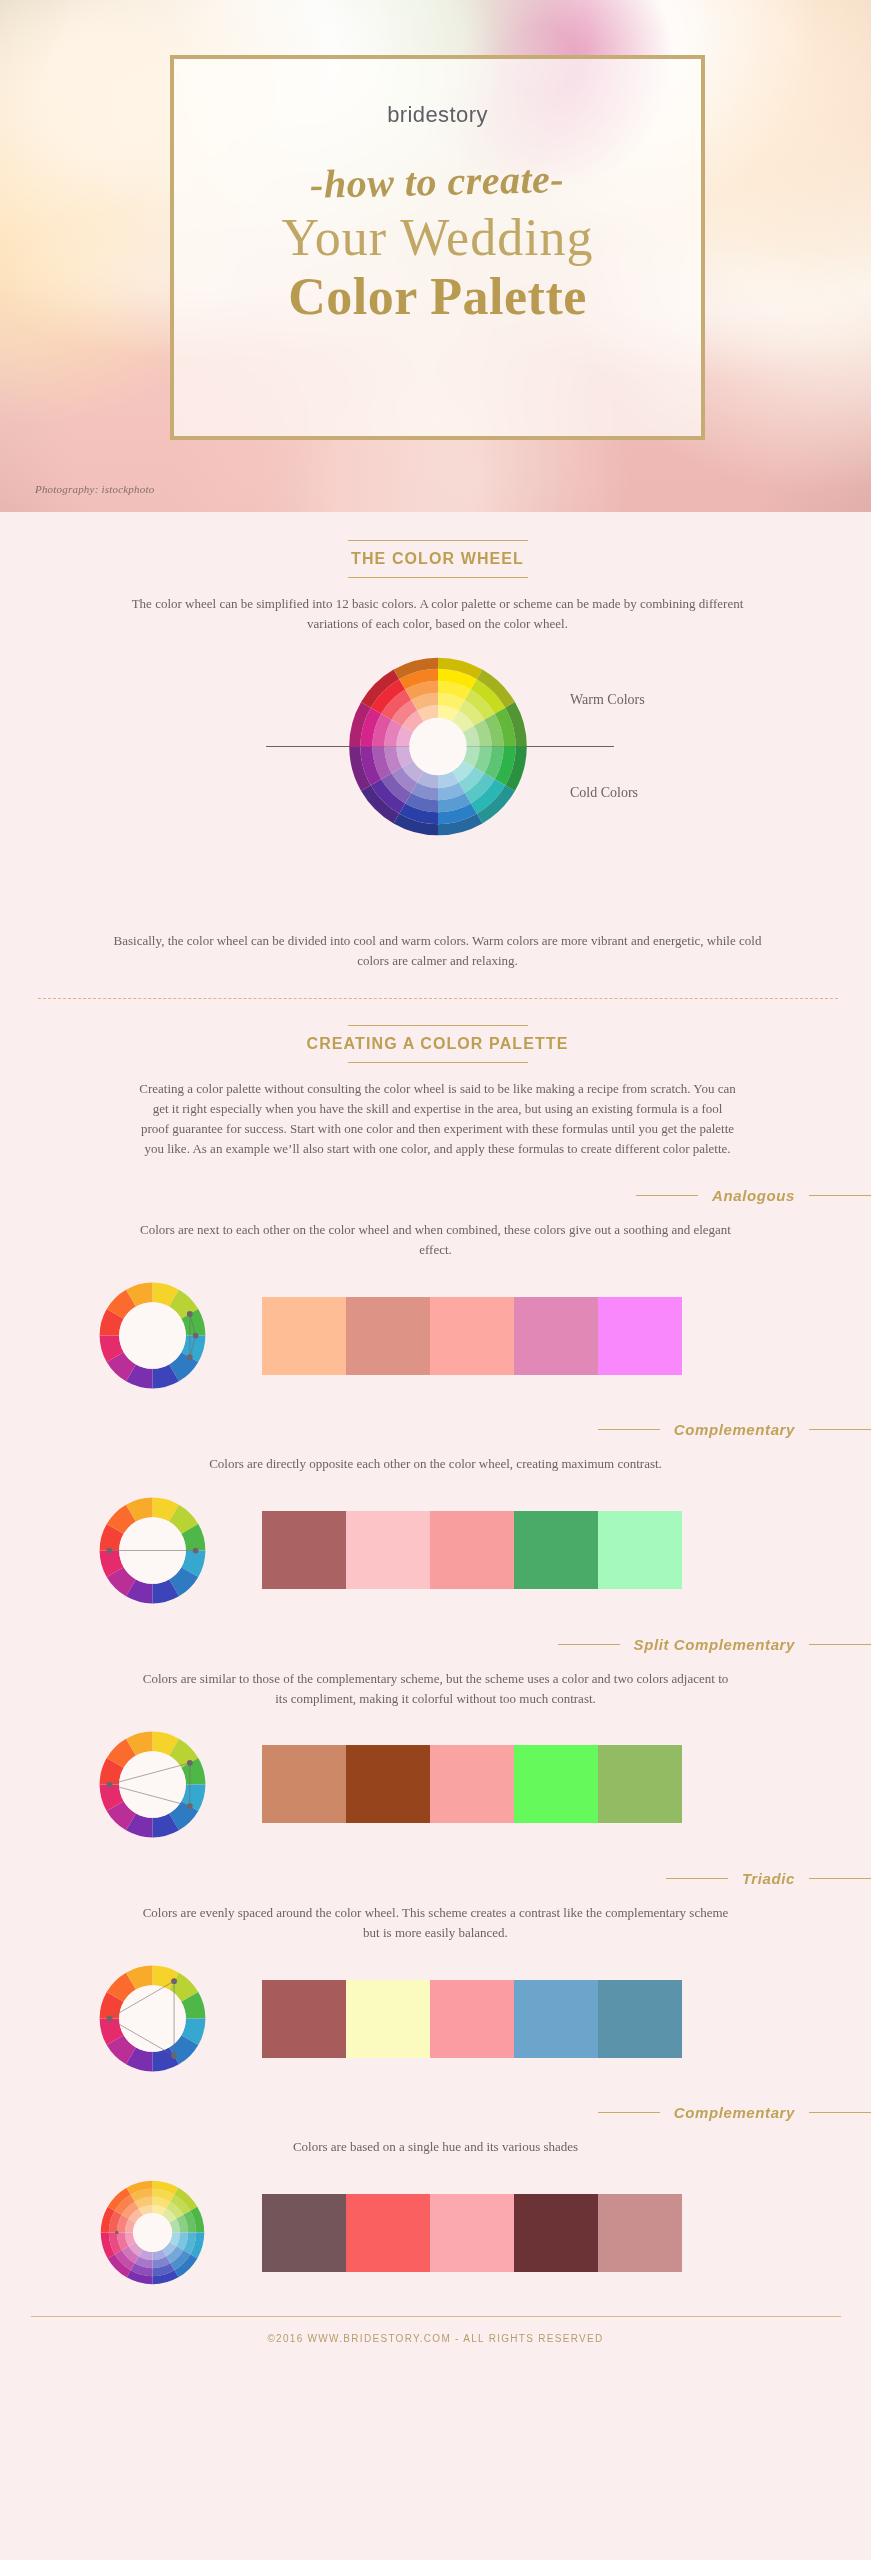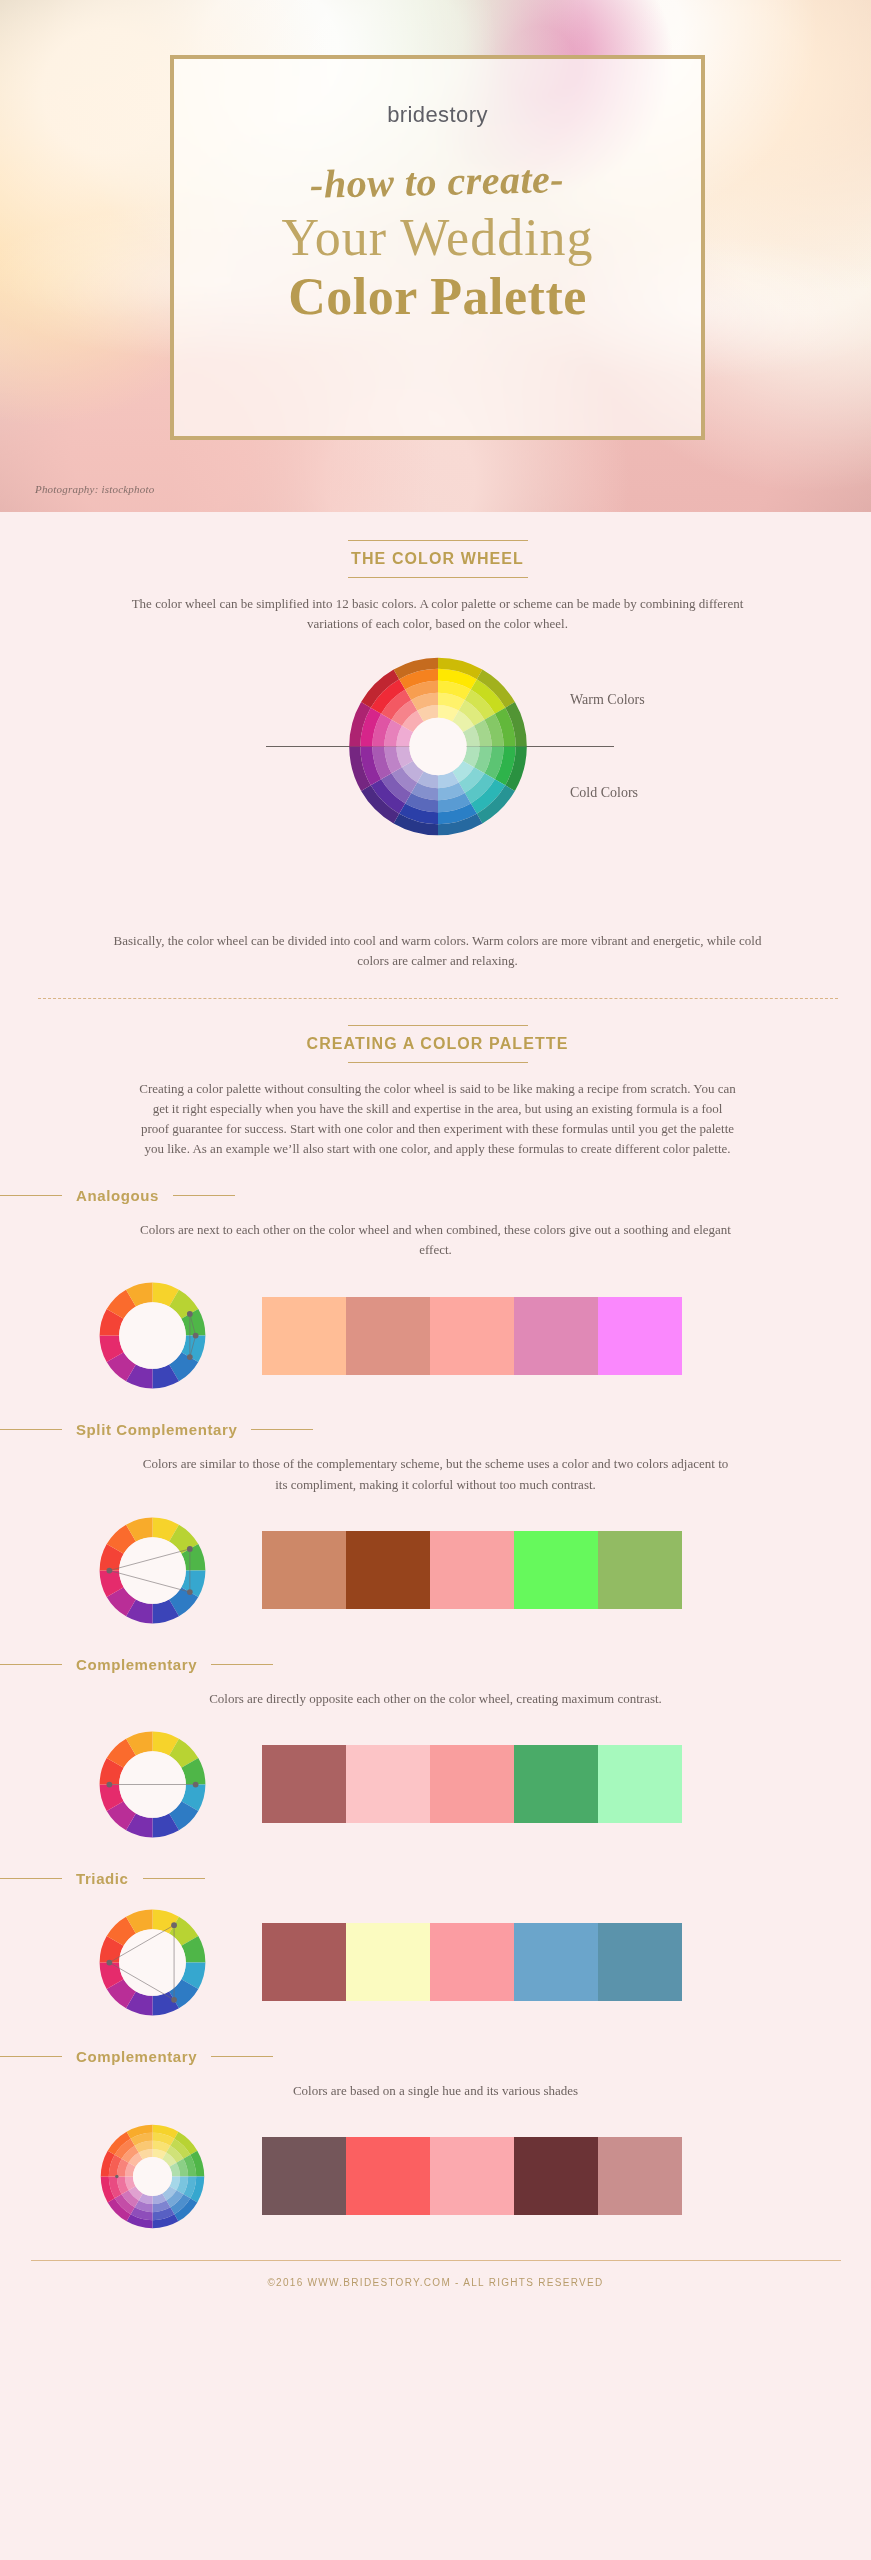--- a/index.html
+++ b/index.html
@@ -157,21 +157,21 @@
     font-size: 14px;
     color: #6e6360;
   }
   .wl.warm { left: 566px; top: 38px; }
   .wl.cold { left: 566px; top: 131px; }
 
   
   .scheme { margin-top: 28px; }
   .scheme .sec-head .rule { width: 62px; }
   .scheme .sec-head {
-    flex-direction: row; align-items: center; justify-content: flex-start; gap: 14px;
+    flex-direction: row; align-items: center; justify-content: flex-end; gap: 14px; font-style: italic;
   }
   .scheme .sec-head h2 {
     font-size: 15px; letter-spacing: .6px; text-transform: none;
     color: #c0a35a;
   }
   .scheme-row {
     display: flex; align-items: center;
     margin-top: 18px;
     padding-left: 95px;
     gap: 52px;
@@ -343,20 +343,55 @@
             <div class="swatch" title="#dd9385" style="background: rgb(221, 147, 133);"></div>
             <div class="swatch" title="#fda8a0" style="background: rgb(253, 168, 160);"></div>
             <div class="swatch" title="#e089b6" style="background: rgb(224, 137, 182);"></div>
             <div class="swatch" title="#fa88fd" style="background: rgb(250, 136, 253);"></div>
           </div>
         </div>
       </div>
       <div class="scheme">
         <div class="sec-head">
           <div class="rule"></div>
+          <h2>Complementary</h2>
+          <div class="rule"></div>
+        </div>
+        <p class="body-copy narrow">Colors are directly opposite each other on the color wheel, creating maximum contrast.</p>
+        <div class="scheme-row">
+          <div class="mini-wheel"><svg viewBox="0 0 200 200" width="115" height="115">
+              <path d="M100 8 A92 92 0 0 1 146 20.325662851831652 L129 49.77052658050256 A58 58 0 0 0 100 42 Z" fill="#f6d32b"></path>
+              <path d="M146 20.325662851831652 A92 92 0 0 1 179.67433714816838 54.00000000000001 L150.22947341949745 71 A58 58 0 0 0 129 49.77052658050256 Z" fill="#b8d333"></path>
+              <path d="M179.67433714816838 54.00000000000001 A92 92 0 0 1 192 100 L158 100 A58 58 0 0 0 150.22947341949745 71 Z" fill="#4fb648"></path>
+              <path d="M192 100 A92 92 0 0 1 179.67433714816838 146 L150.22947341949745 129 A58 58 0 0 0 158 100 Z" fill="#36a7cf"></path>
+              <path d="M179.67433714816838 146 A92 92 0 0 1 146 179.67433714816835 L129 150.22947341949742 A58 58 0 0 0 150.22947341949745 129 Z" fill="#2e7bc4"></path>
+              <path d="M146 179.67433714816835 A92 92 0 0 1 100 192 L100 158 A58 58 0 0 0 129 150.22947341949742 Z" fill="#3b44b8"></path>
+              <path d="M100 192 A92 92 0 0 1 54.00000000000002 179.67433714816838 L71.00000000000001 150.22947341949745 A58 58 0 0 0 100 158 Z" fill="#7a2fae"></path>
+              <path d="M54.00000000000002 179.67433714816838 A92 92 0 0 1 20.325662851831638 146 L49.770526580502555 129 A58 58 0 0 0 71.00000000000001 150.22947341949745 Z" fill="#b92e97"></path>
+              <path d="M20.325662851831638 146 A92 92 0 0 1 8 100.00000000000001 L42 100 A58 58 0 0 0 49.770526580502555 129 Z" fill="#e52b6c"></path>
+              <path d="M8 100.00000000000001 A92 92 0 0 1 20.325662851831652 53.99999999999999 L49.77052658050256 71 A58 58 0 0 0 42 100 Z" fill="#f44336"></path>
+              <path d="M20.325662851831652 53.99999999999999 A92 92 0 0 1 53.99999999999996 20.325662851831666 L70.99999999999997 49.770526580502576 A58 58 0 0 0 49.77052658050256 71 Z" fill="#fa6b2d"></path>
+              <path d="M53.99999999999996 20.325662851831666 A92 92 0 0 1 99.99999999999999 8 L99.99999999999999 42 A58 58 0 0 0 70.99999999999997 49.770526580502576 Z" fill="#f8ab2b"></path>
+              <circle cx="100" cy="100" r="58" fill="#fdf7f6"></circle>
+              <line x1="175" y1="100" x2="25" y2="100.00000000000001" stroke="#70686a" stroke-width="1"></line>
+              <circle cx="175" cy="100" r="5" fill="#6d6569"></circle>
+              <circle cx="25" cy="100.00000000000001" r="5" fill="#6d6569"></circle>
+            </svg></div>
+          <div class="swatches">
+            <div class="swatch" title="#ab6262" style="background: rgb(171, 98, 98);"></div>
+            <div class="swatch" title="#fcc4c6" style="background: rgb(252, 196, 198);"></div>
+            <div class="swatch" title="#f99e9e" style="background: rgb(249, 158, 158);"></div>
+            <div class="swatch" title="#4aab68" style="background: rgb(74, 171, 104);"></div>
+            <div class="swatch" title="#a6f9bd" style="background: rgb(166, 249, 189);"></div>
+          </div>
+        </div>
+      </div>
+      <div class="scheme">
+        <div class="sec-head">
+          <div class="rule"></div>
           <h2>Split Complementary</h2>
           <div class="rule"></div>
         </div>
         <p class="body-copy narrow">Colors are similar to those of the complementary scheme, but the scheme uses a color and two colors adjacent to its compliment, making it colorful without too much contrast.</p>
         <div class="scheme-row">
           <div class="mini-wheel"><svg viewBox="0 0 200 200" width="115" height="115">
               <path d="M100 8 A92 92 0 0 1 146 20.325662851831652 L129 49.77052658050256 A58 58 0 0 0 100 42 Z" fill="#f6d32b"></path>
               <path d="M146 20.325662851831652 A92 92 0 0 1 179.67433714816838 54.00000000000001 L150.22947341949745 71 A58 58 0 0 0 129 49.77052658050256 Z" fill="#b8d333"></path>
               <path d="M179.67433714816838 54.00000000000001 A92 92 0 0 1 192 100 L158 100 A58 58 0 0 0 150.22947341949745 71 Z" fill="#4fb648"></path>
               <path d="M192 100 A92 92 0 0 1 179.67433714816838 146 L150.22947341949745 129 A58 58 0 0 0 158 100 Z" fill="#36a7cf"></path>
@@ -379,58 +414,24 @@
             <div class="swatch" title="#96441c" style="background: rgb(150, 68, 28);"></div>
             <div class="swatch" title="#f9a3a3" style="background: rgb(249, 163, 163);"></div>
             <div class="swatch" title="#66f95c" style="background: rgb(102, 249, 92);"></div>
             <div class="swatch" title="#92bb63" style="background: rgb(146, 187, 99);"></div>
           </div>
         </div>
       </div>
       <div class="scheme">
         <div class="sec-head">
           <div class="rule"></div>
-          <h2>Complementary</h2>
-          <div class="rule"></div>
-        </div>
-        <p class="body-copy narrow">Colors are directly opposite each other on the color wheel, creating maximum contrast.</p>
-        <div class="scheme-row">
-          <div class="mini-wheel"><svg viewBox="0 0 200 200" width="115" height="115">
-              <path d="M100 8 A92 92 0 0 1 146 20.325662851831652 L129 49.77052658050256 A58 58 0 0 0 100 42 Z" fill="#f6d32b"></path>
-              <path d="M146 20.325662851831652 A92 92 0 0 1 179.67433714816838 54.00000000000001 L150.22947341949745 71 A58 58 0 0 0 129 49.77052658050256 Z" fill="#b8d333"></path>
-              <path d="M179.67433714816838 54.00000000000001 A92 92 0 0 1 192 100 L158 100 A58 58 0 0 0 150.22947341949745 71 Z" fill="#4fb648"></path>
-              <path d="M192 100 A92 92 0 0 1 179.67433714816838 146 L150.22947341949745 129 A58 58 0 0 0 158 100 Z" fill="#36a7cf"></path>
-              <path d="M179.67433714816838 146 A92 92 0 0 1 146 179.67433714816835 L129 150.22947341949742 A58 58 0 0 0 150.22947341949745 129 Z" fill="#2e7bc4"></path>
-              <path d="M146 179.67433714816835 A92 92 0 0 1 100 192 L100 158 A58 58 0 0 0 129 150.22947341949742 Z" fill="#3b44b8"></path>
-              <path d="M100 192 A92 92 0 0 1 54.00000000000002 179.67433714816838 L71.00000000000001 150.22947341949745 A58 58 0 0 0 100 158 Z" fill="#7a2fae"></path>
-              <path d="M54.00000000000002 179.67433714816838 A92 92 0 0 1 20.325662851831638 146 L49.770526580502555 129 A58 58 0 0 0 71.00000000000001 150.22947341949745 Z" fill="#b92e97"></path>
-              <path d="M20.325662851831638 146 A92 92 0 0 1 8 100.00000000000001 L42 100 A58 58 0 0 0 49.770526580502555 129 Z" fill="#e52b6c"></path>
-              <path d="M8 100.00000000000001 A92 92 0 0 1 20.325662851831652 53.99999999999999 L49.77052658050256 71 A58 58 0 0 0 42 100 Z" fill="#f44336"></path>
-              <path d="M20.325662851831652 53.99999999999999 A92 92 0 0 1 53.99999999999996 20.325662851831666 L70.99999999999997 49.770526580502576 A58 58 0 0 0 49.77052658050256 71 Z" fill="#fa6b2d"></path>
-              <path d="M53.99999999999996 20.325662851831666 A92 92 0 0 1 99.99999999999999 8 L99.99999999999999 42 A58 58 0 0 0 70.99999999999997 49.770526580502576 Z" fill="#f8ab2b"></path>
-              <circle cx="100" cy="100" r="58" fill="#fdf7f6"></circle>
-              <line x1="175" y1="100" x2="25" y2="100.00000000000001" stroke="#70686a" stroke-width="1"></line>
-              <circle cx="175" cy="100" r="5" fill="#6d6569"></circle>
-              <circle cx="25" cy="100.00000000000001" r="5" fill="#6d6569"></circle>
-            </svg></div>
-          <div class="swatches">
-            <div class="swatch" title="#ab6262" style="background: rgb(171, 98, 98);"></div>
-            <div class="swatch" title="#fcc4c6" style="background: rgb(252, 196, 198);"></div>
-            <div class="swatch" title="#f99e9e" style="background: rgb(249, 158, 158);"></div>
-            <div class="swatch" title="#4aab68" style="background: rgb(74, 171, 104);"></div>
-            <div class="swatch" title="#a6f9bd" style="background: rgb(166, 249, 189);"></div>
-          </div>
-        </div>
-      </div>
-      <div class="scheme">
-        <div class="sec-head">
-          <div class="rule"></div>
           <h2>Triadic</h2>
           <div class="rule"></div>
         </div>
+        <p class="body-copy narrow">Colors are evenly spaced around the color wheel. This scheme creates a contrast like the complementary scheme but is more easily balanced.</p>
         <div class="scheme-row">
           <div class="mini-wheel"><svg viewBox="0 0 200 200" width="115" height="115">
               <path d="M100 8 A92 92 0 0 1 146 20.325662851831652 L129 49.77052658050256 A58 58 0 0 0 100 42 Z" fill="#f6d32b"></path>
               <path d="M146 20.325662851831652 A92 92 0 0 1 179.67433714816838 54.00000000000001 L150.22947341949745 71 A58 58 0 0 0 129 49.77052658050256 Z" fill="#b8d333"></path>
               <path d="M179.67433714816838 54.00000000000001 A92 92 0 0 1 192 100 L158 100 A58 58 0 0 0 150.22947341949745 71 Z" fill="#4fb648"></path>
               <path d="M192 100 A92 92 0 0 1 179.67433714816838 146 L150.22947341949745 129 A58 58 0 0 0 158 100 Z" fill="#36a7cf"></path>
               <path d="M179.67433714816838 146 A92 92 0 0 1 146 179.67433714816835 L129 150.22947341949742 A58 58 0 0 0 150.22947341949745 129 Z" fill="#2e7bc4"></path>
               <path d="M146 179.67433714816835 A92 92 0 0 1 100 192 L100 158 A58 58 0 0 0 129 150.22947341949742 Z" fill="#3b44b8"></path>
               <path d="M100 192 A92 92 0 0 1 54.00000000000002 179.67433714816838 L71.00000000000001 150.22947341949745 A58 58 0 0 0 100 158 Z" fill="#7a2fae"></path>
               <path d="M54.00000000000002 179.67433714816838 A92 92 0 0 1 20.325662851831638 146 L49.770526580502555 129 A58 58 0 0 0 71.00000000000001 150.22947341949745 Z" fill="#b92e97"></path>

